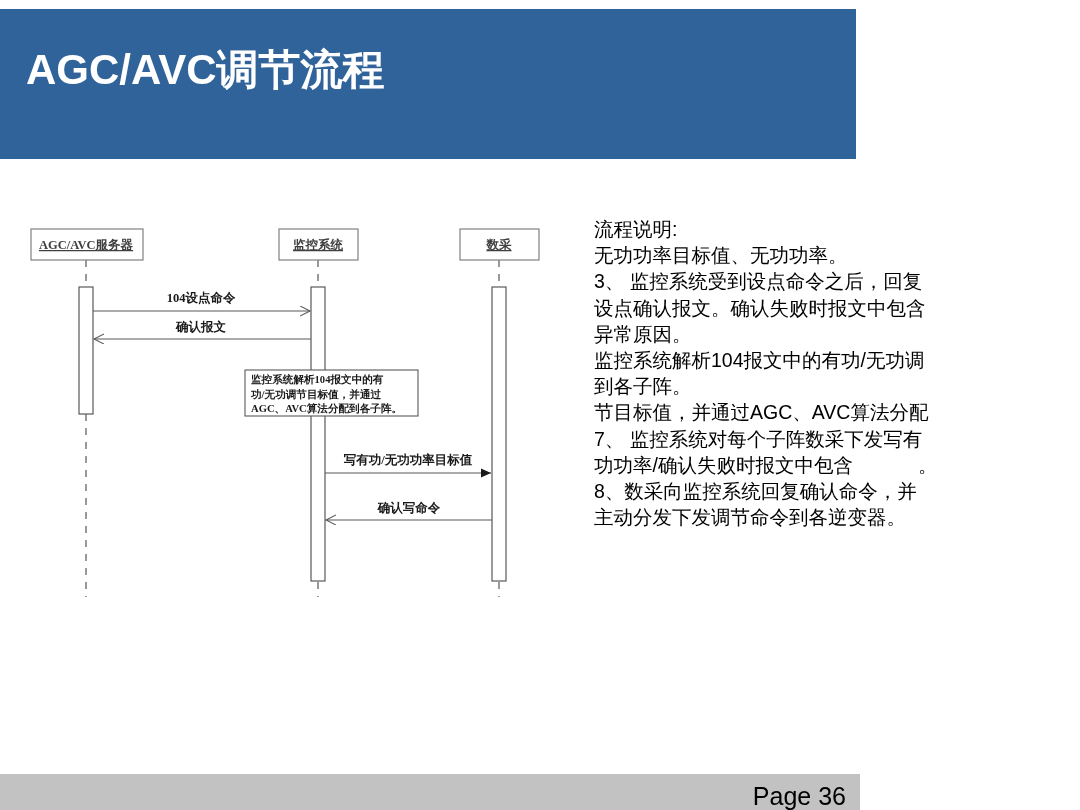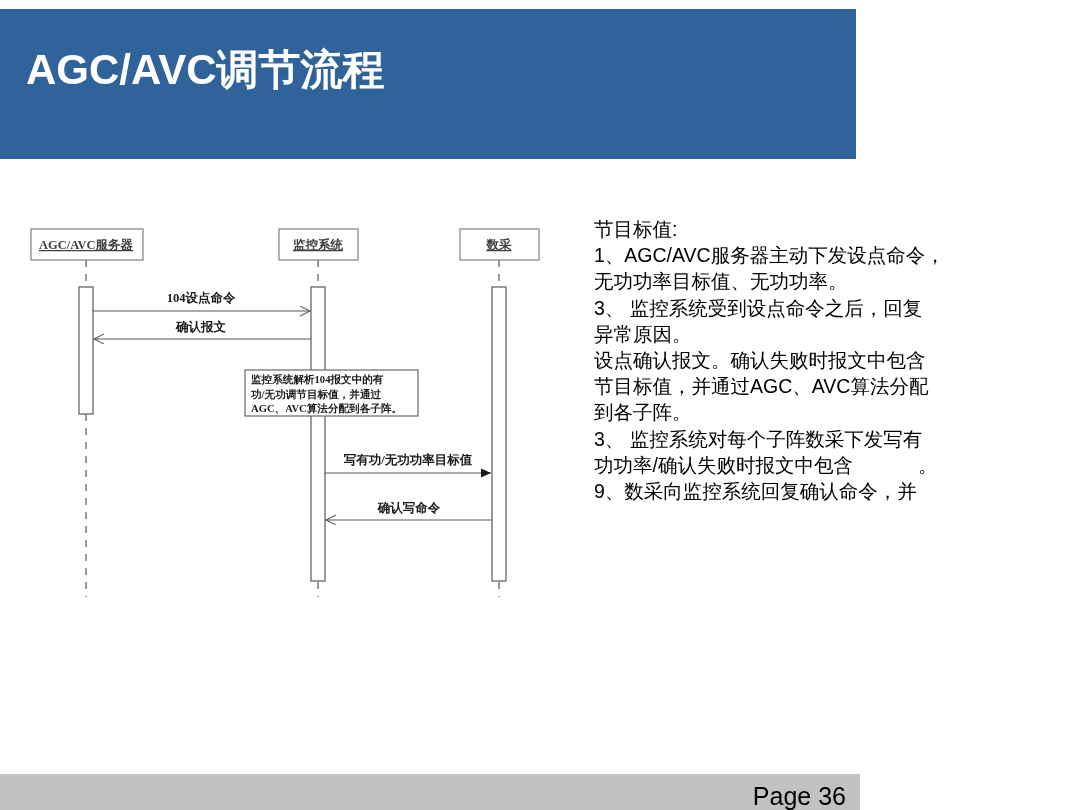--- a/index.html
+++ b/index.html
@@ -167,29 +167,30 @@
       </g>
 
       <g>
         <line x1="492" y1="511" x2="326" y2="511" stroke="#595959" stroke-width="1.2" marker-end="url(#arrowOpenLeft)"></line>
         <text x="409" y="503" font-family="'Liberation Serif', serif" font-size="12.5" fill="#1a1a1a" text-anchor="middle">确认写命令</text>
       </g>
     </svg>
   </div>
 
   <div id="desc-panel">
-    <div class="desc-line">节目标值:</div>
-    <div class="desc-line">1、AGC/AVC服务器主动下发设点命令，</div>
+    <div class="desc-line">流程说明:</div>
     <div class="desc-line">无功功率目标值、无功功率。</div>
     <div class="desc-line">3、 监控系统受到设点命令之后，回复</div>
+    <div class="desc-line">设点确认报文。确认失败时报文中包含</div>
     <div class="desc-line">异常原因。</div>
-    <div class="desc-line">设点确认报文。确认失败时报文中包含</div>
+    <div class="desc-line">监控系统解析104报文中的有功/无功调</div>
+    <div class="desc-line">到各子阵。</div>
     <div class="desc-line">节目标值，并通过AGC、AVC算法分配</div>
-    <div class="desc-line">到各子阵。</div>
-    <div class="desc-line">3、 监控系统对每个子阵数采下发写有</div>
+    <div class="desc-line">7、 监控系统对每个子阵数采下发写有</div>
     <div class="desc-line">功功率/确认失败时报文中包含            。</div>
-    <div class="desc-line">9、数采向监控系统回复确认命令，并</div>
+    <div class="desc-line">8、数采向监控系统回复确认命令，并</div>
+    <div class="desc-line">主动分发下发调节命令到各逆变器。</div>
   </div>
 
   <div id="footer-band"></div>
   <div id="page-number">Page  36</div>
 
 </div>
 
 </body></html>

